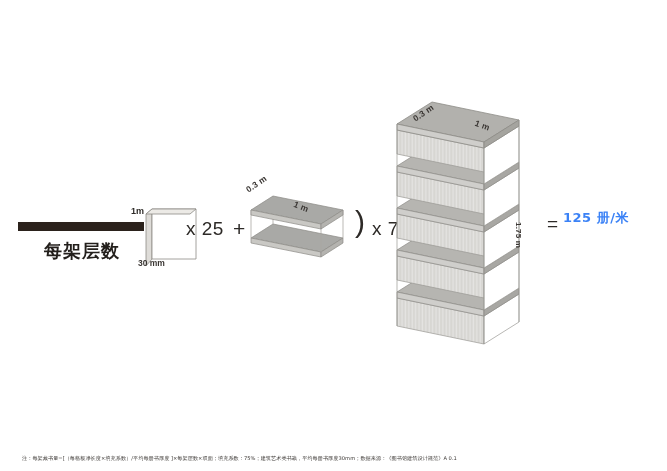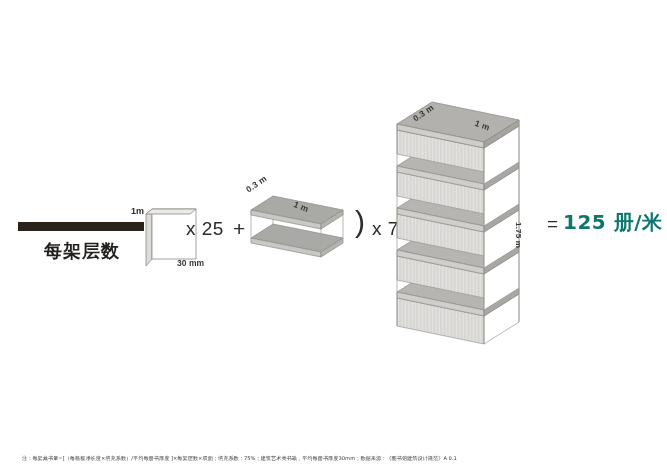--- a/index.html
+++ b/index.html
@@ -76,21 +76,21 @@
     color: #231f1c;
     font-family: "DejaVu Sans", "Liberation Sans", sans-serif;
   }
 
   
   #board-group { position: absolute; left: 138px; top: 196px; width: 72px; height: 78px; }
   #board-label {
     position: absolute;
     left: 0; top: 62px;
     width: 66px;
-    text-align: right;
+    text-align: left;
     font-size: 8.5px;
     font-weight: 700;
     color: #3a3633;
   }
 
   
   #shelf-group { position: absolute; left: 243px; top: 190px; width: 112px; height: 85px; }
   #shelf-label-depth {
     position: absolute;
     left: 244px; top: 186px;
@@ -124,23 +124,23 @@
     transform: rotate(90deg);
     transform-origin: left top;
     font-size: 8px;
   }
 
   
   #result-eq { left: 547px; top: 214px; }
   #result-value {
     position: absolute;
     left: 563px; top: 209px;
-    font-size: 20px;
-    font-weight: 700;
-    color: #0f766e;
+    font-size: 13px;
+    font-weight: 700;
+    color: #3b82f6;
     letter-spacing: .5px;
     white-space: nowrap;
     font-family: "DejaVu Sans", "Liberation Sans", sans-serif;
   }
 
   
   #footnote {
     position: absolute;
     left: 22px;
     bottom: 9px;

